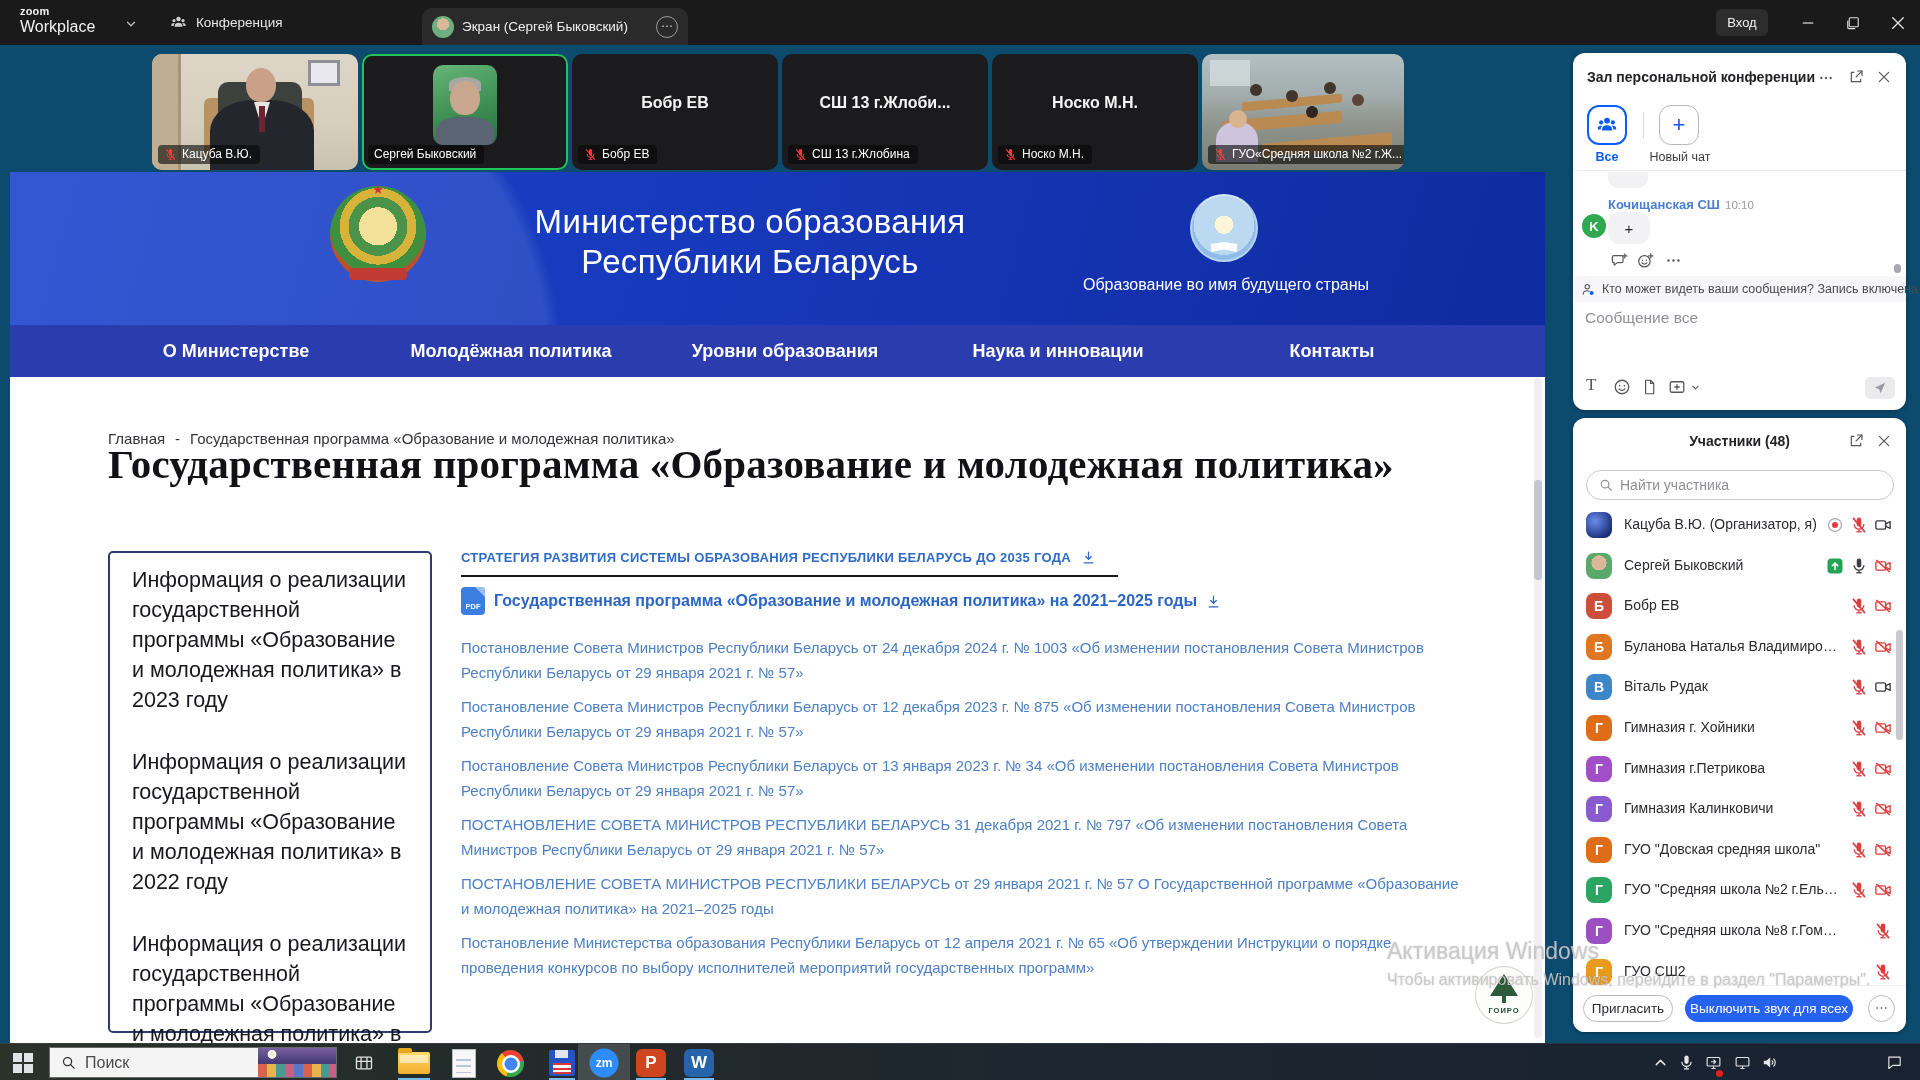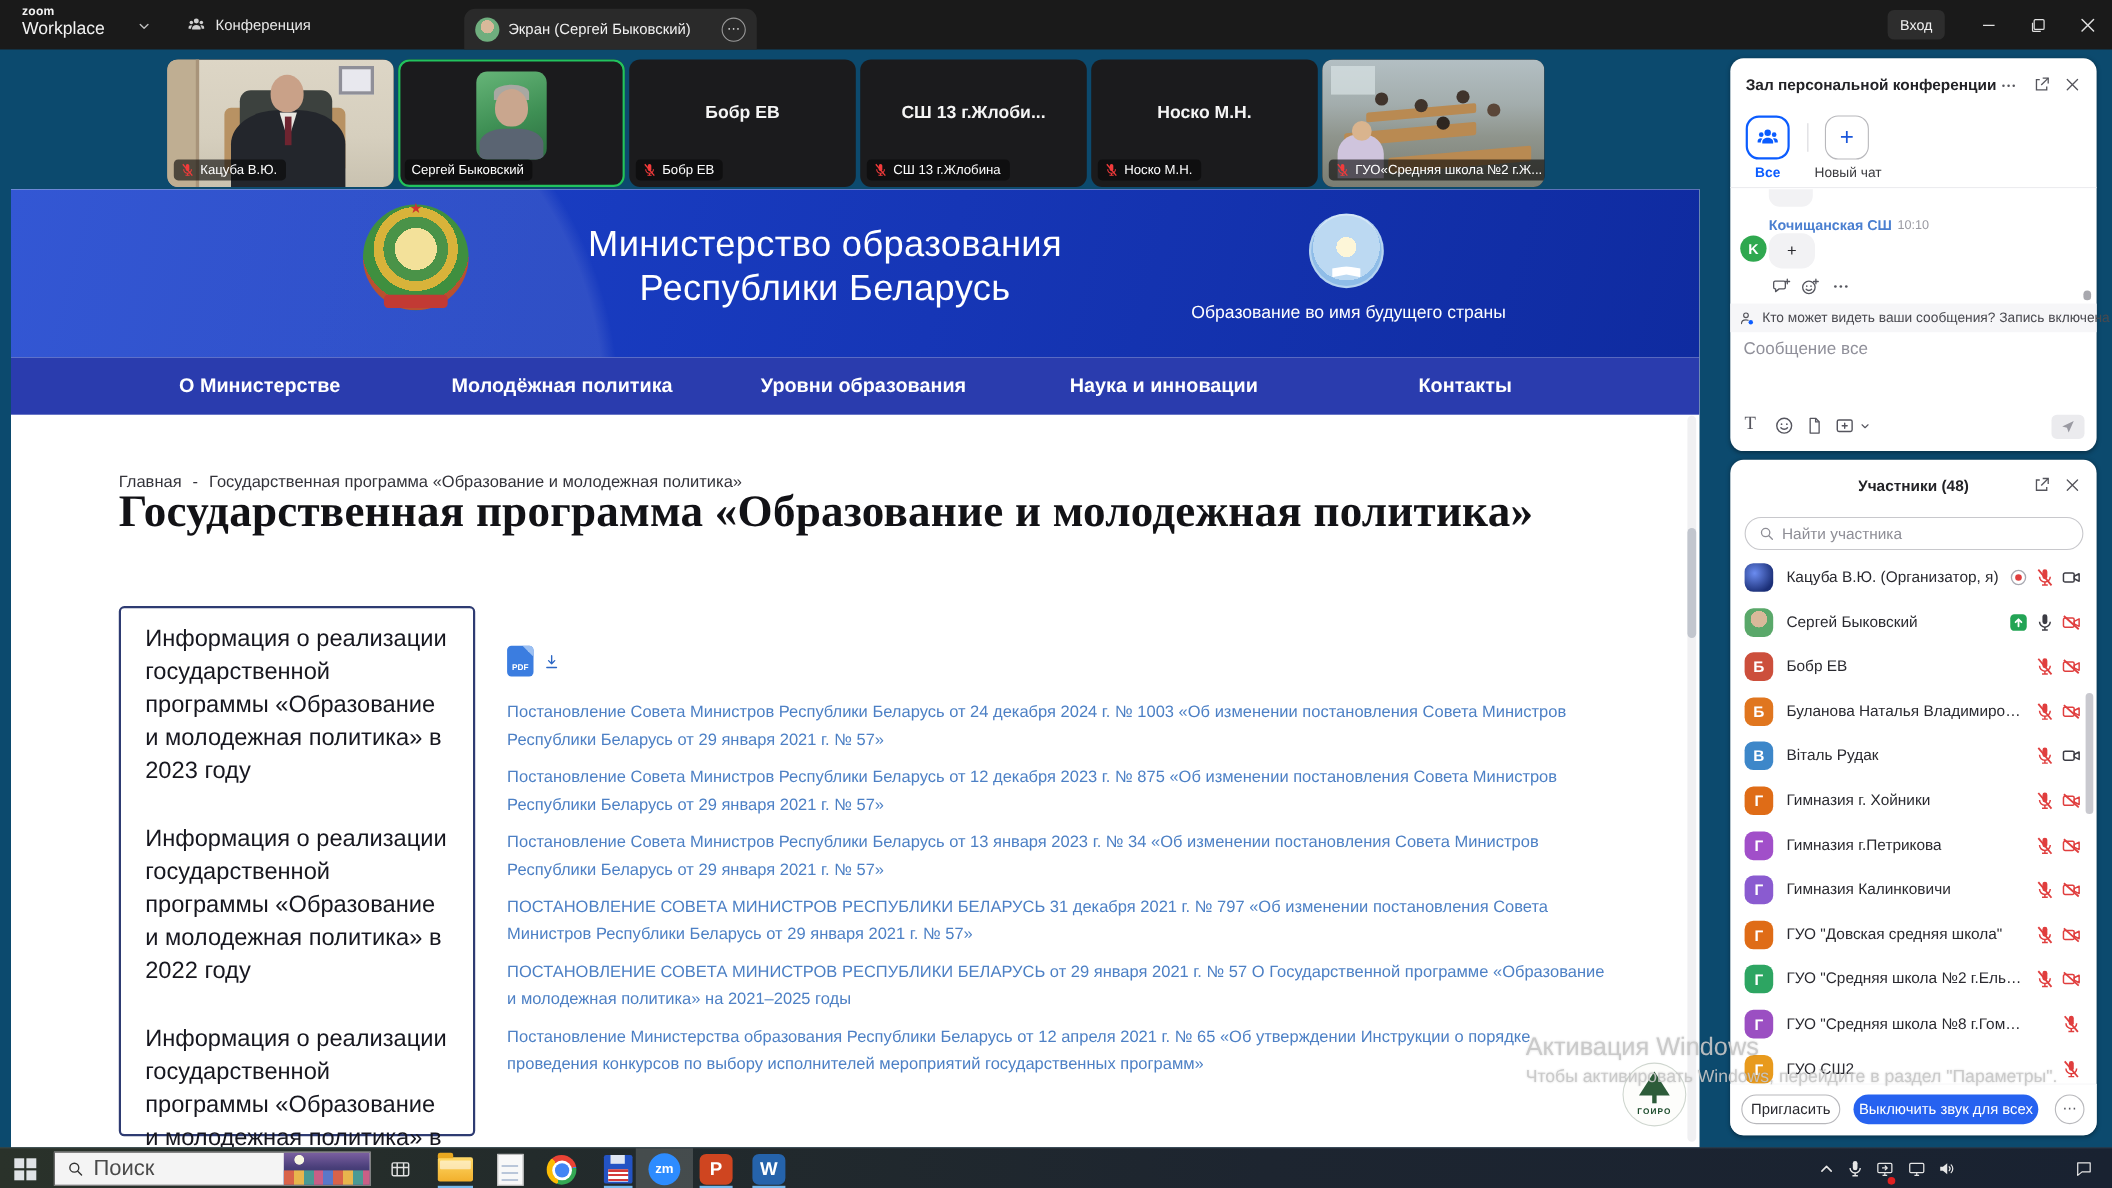--- a/index.html
+++ b/index.html
@@ -135,21 +135,21 @@
   #watermark .w1{font-size:23px;}
   #watermark .w2{font-size:16px;margin-top:6px;}
 
   
   #taskbar{position:absolute;left:0;top:1043px;width:1920px;height:37px;z-index:60;
      background:linear-gradient(90deg,#2a322a 0%,#232b2b 25%,#1d2530 60%,#192231 100%);border-top:1px solid rgba(255,255,255,.08);}
   #start{position:absolute;left:13px;top:9px;width:19px;height:19px;display:grid;grid-template-columns:9px 9px;grid-template-rows:9px 9px;gap:1.5px;}
   #start i{background:#dfe3e6;}
   #tsearch{position:absolute;left:49px;top:3px;width:288px;height:31px;background:#f4f4f4;border:1px solid #6a6a6a;box-sizing:border-box;display:flex;align-items:center;}
   #tsearch .ico{width:15px;height:15px;color:#333;margin:0 9px 0 11px;}
-  #tsearch span{font-size:20px;color:#4a4a4a;}
+  #tsearch span{font-size:16px;color:#4a4a4a;}
   #tsearch .pic{position:absolute;right:0;top:0;width:78px;height:29px;
      background:
        radial-gradient(circle at 18% 22%,rgba(255,255,230,.95) 0 6%,rgba(255,255,230,0) 7%),
        repeating-linear-gradient(90deg,#d9634a 0 9px,#e8b54d 9px 18px,#4a9a94 18px 27px,#c95f86 27px 36px,#5a78c9 36px 45px),
        linear-gradient(180deg,#7a5fa0 0%,#4a3f7a 45%,#23305e 100%);
      background-size:100% 100%,100% 46%,100% 100%;background-position:0 0,0 100%,0 0;background-repeat:no-repeat;}
   .tv{position:absolute;top:9px;width:20px;height:20px;color:#e2e2e2;}
   .tapp{position:absolute;top:5px;width:30px;height:28px;}
   .underl{position:absolute;bottom:0;height:3px;background:#76b9ed;}
   #zm-tile{position:absolute;left:578px;top:0;width:52px;height:37px;background:rgba(255,255,255,.16);}
@@ -360,24 +360,37 @@
       <span>Главная</span>
       <span>-</span>
       <span>Государственная программа «Образование и молодежная политика»</span>
     </div>
     <h1 id="page-h1">Государственная программа «Образование и молодежная политика»</h1>
     <div id="side-box">
         <div class="side-item">Информация о реализации государственной программы «Образование и молодежная политика» в 2023 году</div>
         <div class="side-item">Информация о реализации государственной программы «Образование и молодежная политика» в 2022 году</div>
         <div class="side-item">Информация о реализации государственной программы «Образование и молодежная политика» в 2021 году</div>
       </div>
+    <div id="strategy-row">
+      <a id="strategy-link">
+        <span>СТРАТЕГИЯ РАЗВИТИЯ СИСТЕМЫ ОБРАЗОВАНИЯ РЕСПУБЛИКИ БЕЛАРУСЬ ДО 2035 ГОДА</span>
+        <span class="dl ico">
+            <svg viewBox="0 0 24 24" fill="none" stroke="currentColor" stroke-width="2">
+              <path d="M12 3.5V15M7.5 10.5 12 15l4.5-4.5" stroke-linecap="round" stroke-linejoin="round"></path>
+              <path d="M5 20.5h14" stroke-linecap="round"></path>
+            </svg>
+          </span>
+      </a>
+      <div id="strategy-underline"></div>
+    </div>
     <div id="pdf-row">
       <span id="pdf-ic">
           <span>PDF</span>
         </span>
+      <a id="pdf-link">Государственная программа «Образование и молодежная политика» на 2021–2025 годы</a>
       <span class="dl ico">
           <svg viewBox="0 0 24 24" fill="none" stroke="currentColor" stroke-width="2">
             <path d="M12 3.5V15M7.5 10.5 12 15l4.5-4.5" stroke-linecap="round" stroke-linejoin="round"></path>
             <path d="M5 20.5h14" stroke-linecap="round"></path>
           </svg>
         </span>
     </div>
     <div id="res-list">
         <p class="res-link">Постановление Совета Министров Республики Беларусь от 24 декабря 2024 г. № 1003 «Об изменении постановления Совета Министров Республики Беларусь от 29 января 2021 г. № 57»</p>
         <p class="res-link">Постановление Совета Министров Республики Беларусь от 12 декабря 2023 г. № 875 «Об изменении постановления Совета Министров Республики Беларусь от 29 января 2021 г. № 57»</p>

